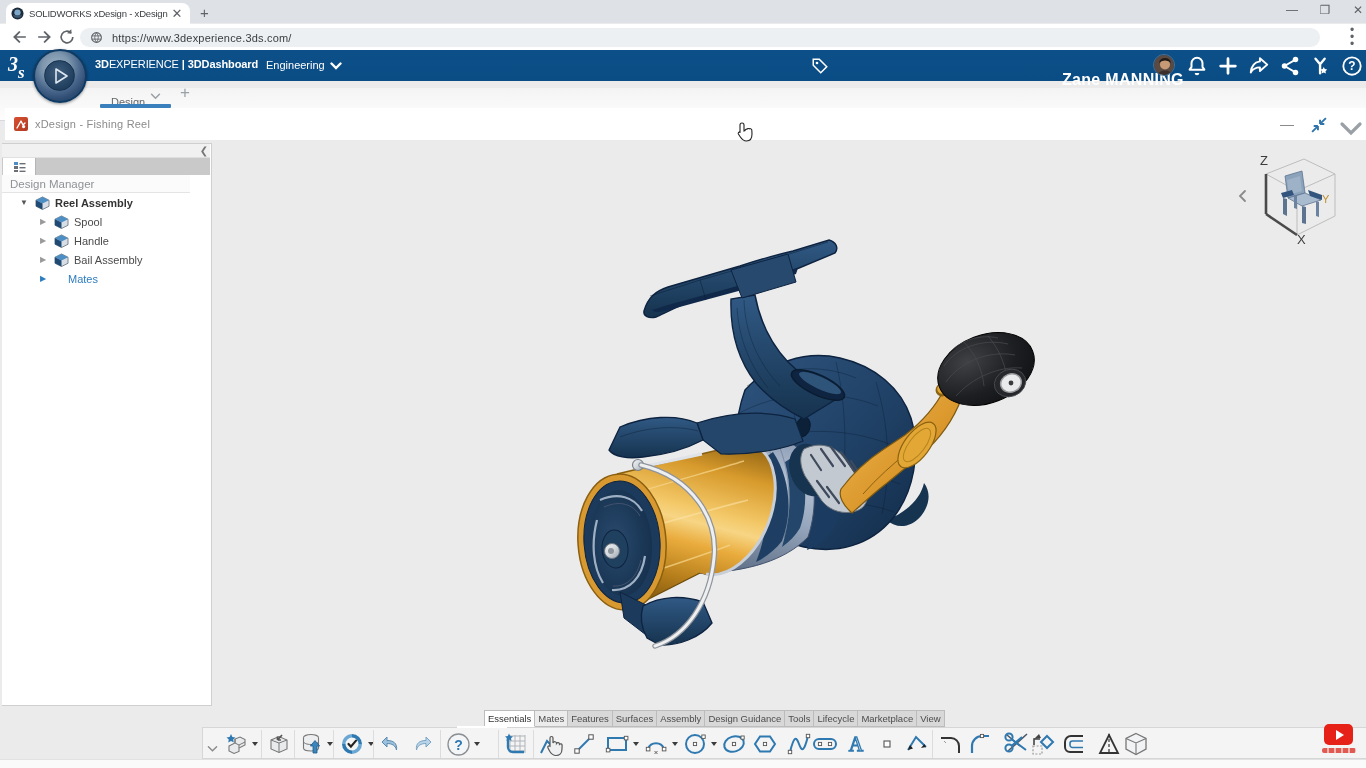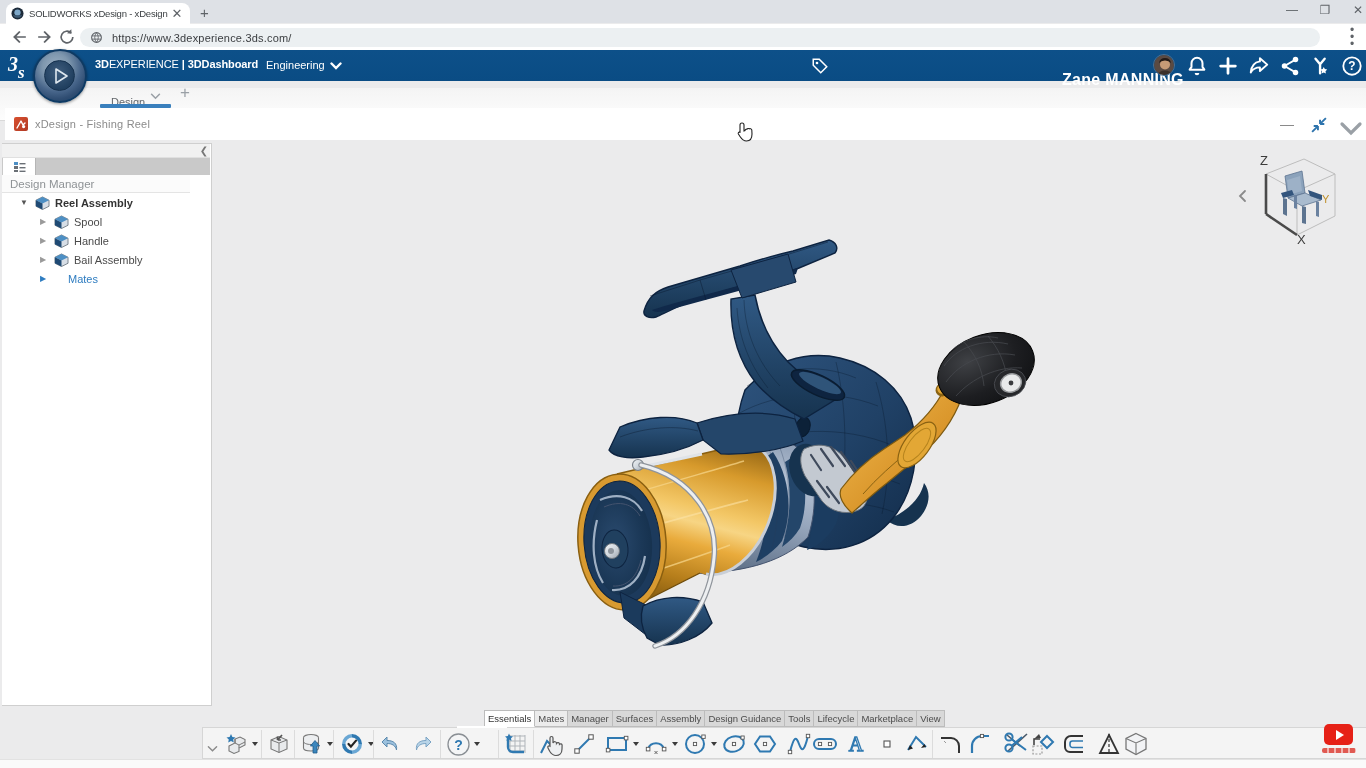--- a/index.html
+++ b/index.html
@@ -431,21 +431,21 @@
       <div class="trow" style="padding-left:36px;">
         <span class="caret caret-mates">▶</span>
         <span class="lbl" style="color:#2e7cc0;margin-left:20px;">Mates</span>
       </div>
     </div>
   </div>
 
   <div class="abs ribbontabs">
     <div class="rtab active">Essentials</div>
     <div class="rtab hover">Mates</div>
-    <div class="rtab">Manager</div>
+    <div class="rtab">Features</div>
     <div class="rtab">Surfaces</div>
     <div class="rtab">Assembly</div>
     <div class="rtab">Design Guidance</div>
     <div class="rtab">Tools</div>
     <div class="rtab">Lifecycle</div>
     <div class="rtab">Marketplace</div>
     <div class="rtab">View</div>
   </div>
 
   <div class="abs toolstrip">

